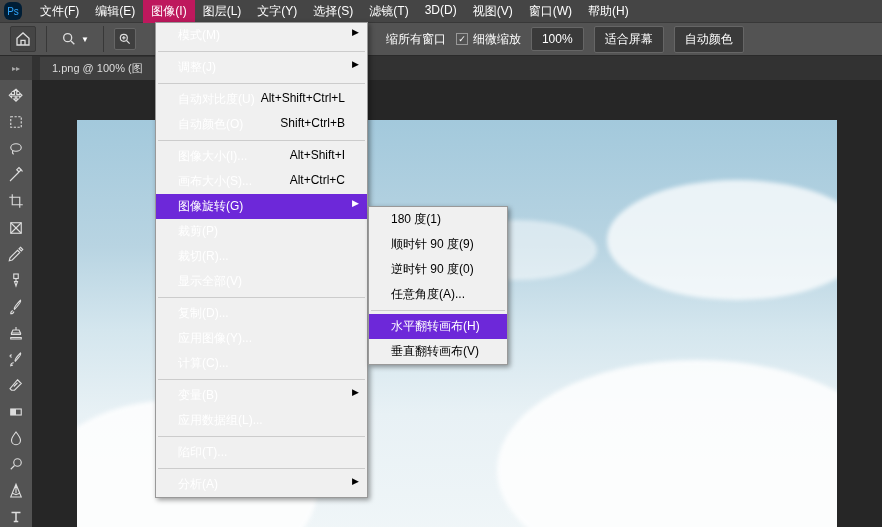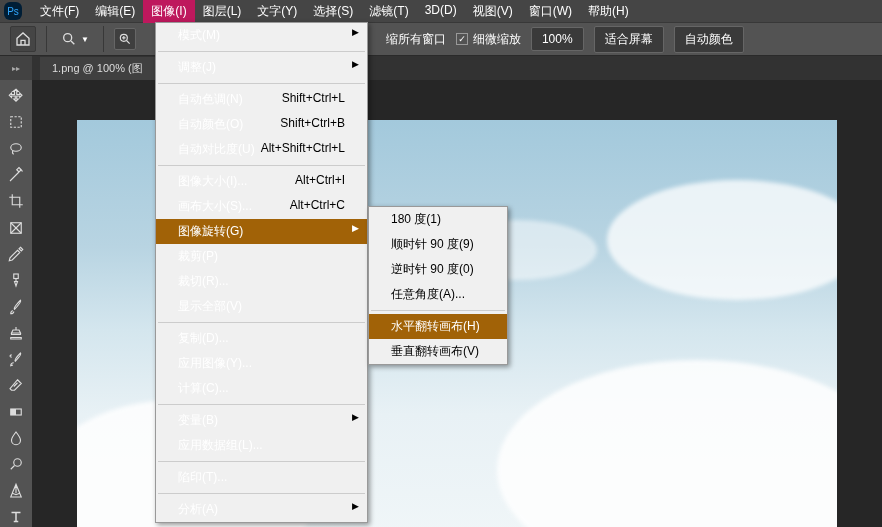--- a/index.html
+++ b/index.html
@@ -27,21 +27,21 @@
 .cloud{position:absolute;background:#fff;filter:blur(2px);opacity:0.85}
 .c1{width:280px;height:180px;border-radius:50%;top:280px;left:-40px}
 .c2{width:400px;height:220px;border-radius:50%;top:240px;right:-60px}
 .c3{width:260px;height:120px;border-radius:50%;top:60px;right:-30px;opacity:0.75}
 .c4{width:120px;height:50px;border-radius:50%;top:180px;left:280px;opacity:0.5}
 .c5{width:160px;height:60px;border-radius:50%;top:100px;left:360px;opacity:0.5}
 .dropdown{position:absolute;background:#f0f0f0;border:1px solid #999;box-shadow:2px 2px 5px rgba(0,0,0,0.4)}
 .dd-main{left:155px;top:22px;width:213px}
 .dd-item{display:flex;justify-content:space-between;padding:4px 22px 4px 22px;color:#000;position:relative}
 .dd-item.disabled{color:#999}
-.dd-item.hl{background:#a16207;color:#fff}
+.dd-item.hl{background:#6d28d9;color:#fff}
 .dd-item .arrow{position:absolute;right:8px;color:inherit}
 .dd-sep{height:1px;background:#ccc;margin:3px 2px}
 .dd-sub{left:368px;top:206px;width:140px}
 .shortcut{color:#000}
 </style>
 </head>
 <body>
 
 <div class="menubar">
   <div class="ps-icon">Ps</div>
@@ -211,35 +211,31 @@
       <span>模式(M)</span>
       <span class="arrow" style="font-size: 9px;">▶</span>
     </div>
     <div class="dd-sep"></div>
     <div class="dd-item">
       <span>调整(J)</span>
       <span class="arrow" style="font-size: 9px;">▶</span>
     </div>
     <div class="dd-sep"></div>
     <div class="dd-item">
-      <span>自动色调(N)</span>
-      <span class="shortcut">Shift+Ctrl+L</span>
+      <span>自动对比度(U)</span>
+      <span class="shortcut">Alt+Shift+Ctrl+L</span>
     </div>
     <div class="dd-item">
       <span>自动颜色(O)</span>
       <span class="shortcut">Shift+Ctrl+B</span>
     </div>
-    <div class="dd-item">
-      <span>自动对比度(U)</span>
-      <span class="shortcut">Alt+Shift+Ctrl+L</span>
-    </div>
     <div class="dd-sep"></div>
     <div class="dd-item">
       <span>图像大小(I)...</span>
-      <span class="shortcut">Alt+Ctrl+I</span>
+      <span class="shortcut">Alt+Shift+I</span>
     </div>
     <div class="dd-item">
       <span>画布大小(S)...</span>
       <span class="shortcut">Alt+Ctrl+C</span>
     </div>
     <div class="dd-item hl">
       <span>图像旋转(G)</span>
       <span class="arrow" style="font-size: 9px;">▶</span>
     </div>
     <div class="dd-item disabled">

